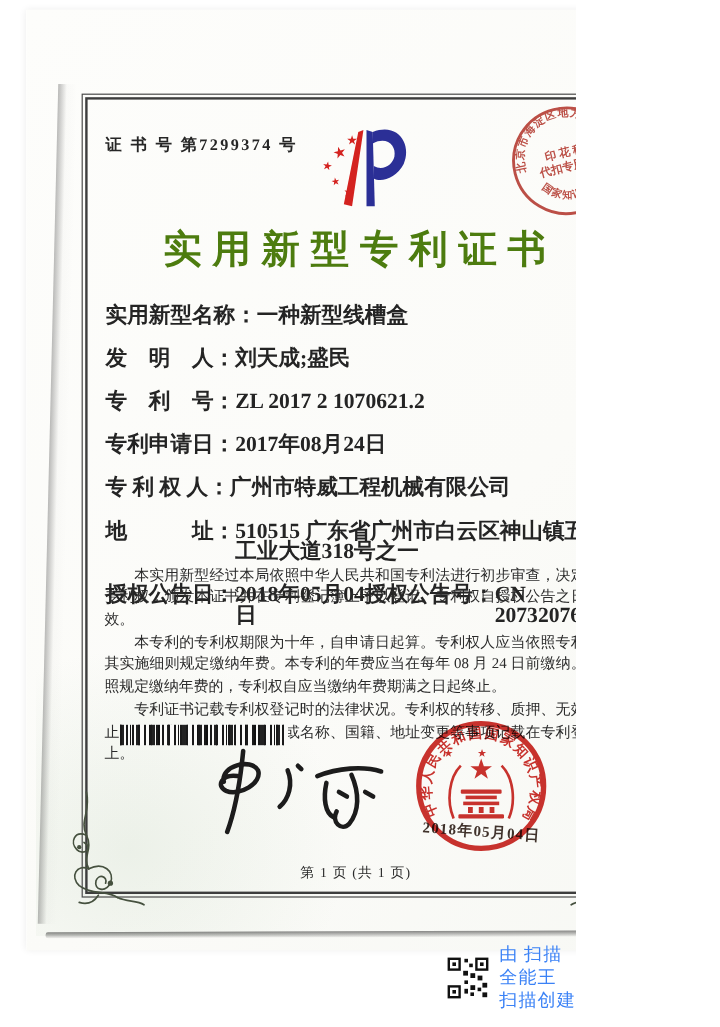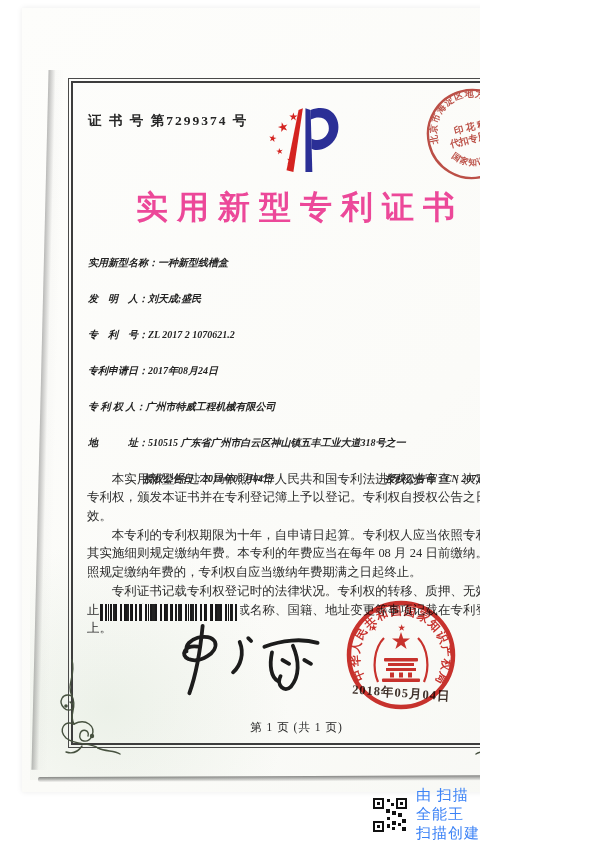--- a/index.html
+++ b/index.html
@@ -22,23 +22,23 @@
   .flourish{position:absolute;width:70px;height:100px;}
   .flourish.bl{left:52px;top:658px;}
   .flourish.br{left:474px;top:658px;transform:scaleX(-1);}
 
   .cert-no{position:absolute;left:88px;top:112px;font-size:13.5px;font-weight:600;
            letter-spacing:2px;color:#262626;}
   .logo{position:absolute;left:248px;top:98px;width:108px;height:86px;}
   .tax-stamp{position:absolute;left:424px;top:86px;width:96px;height:96px;
              transform:rotate(-14deg);mix-blend-mode:multiply;opacity:.88;}
   .title{position:absolute;left:0;top:186px;width:600px;text-align:center;
-         font-size:32px;font-weight:700;letter-spacing:9px;color:#ec4899;}
-
-  .fields{position:absolute;left:88px;top:254px;width:428px;font-size:10px;font-style:italic;}
+         font-size:32px;font-weight:700;letter-spacing:9px;color:#4d7c0f;}
+
+  .fields{position:absolute;left:88px;top:254px;width:428px;font-size:18px;}
   .frow{display:flex;margin-bottom:19px;line-height:17px;font-weight:600;color:#242424;}
   .frow .lab{white-space:nowrap;flex:0 0 auto;}
   .frow .val{white-space:normal;}
   .frow.addr .val{width:332px;}
   .frow.grant{justify-content:flex-end;margin-bottom:0;}
   .grant-left{width:242px;display:flex;}
   .grant-right{display:flex;}
 
   .paras{position:absolute;left:87px;top:470px;width:426px;font-size:12.4px;
          line-height:1.48;text-align:justify;color:#2b2b2b;}

